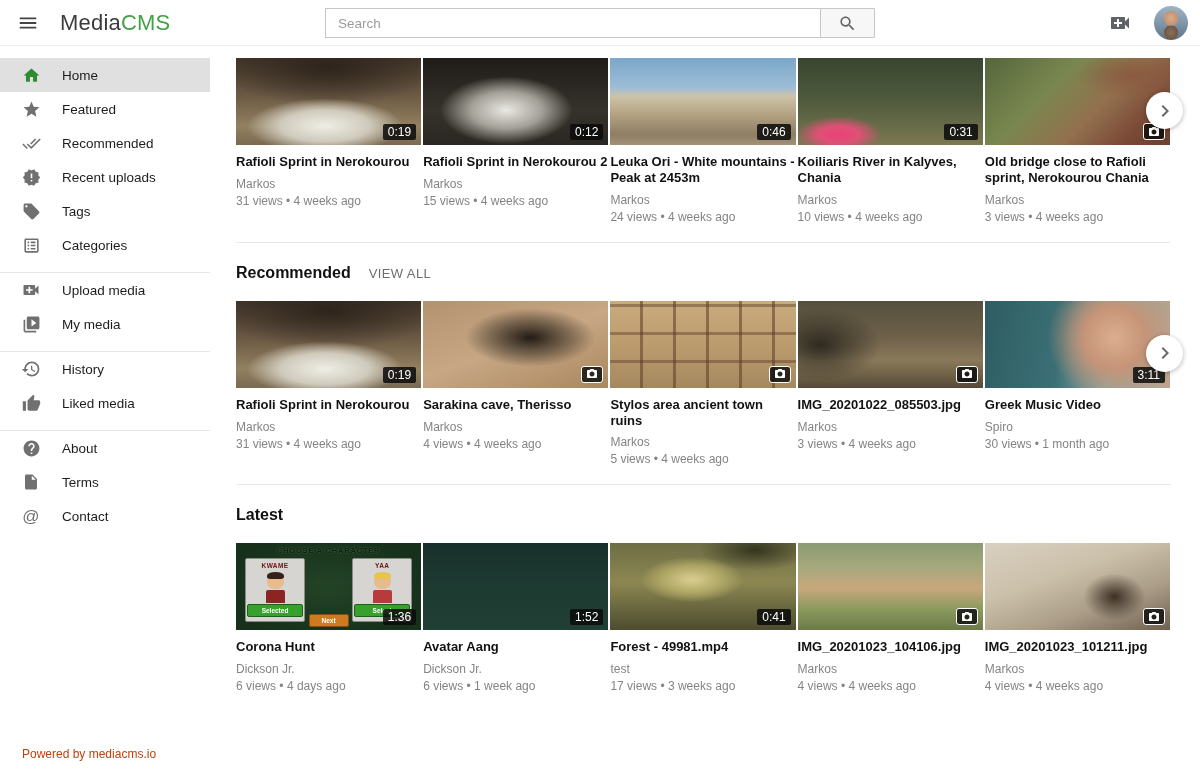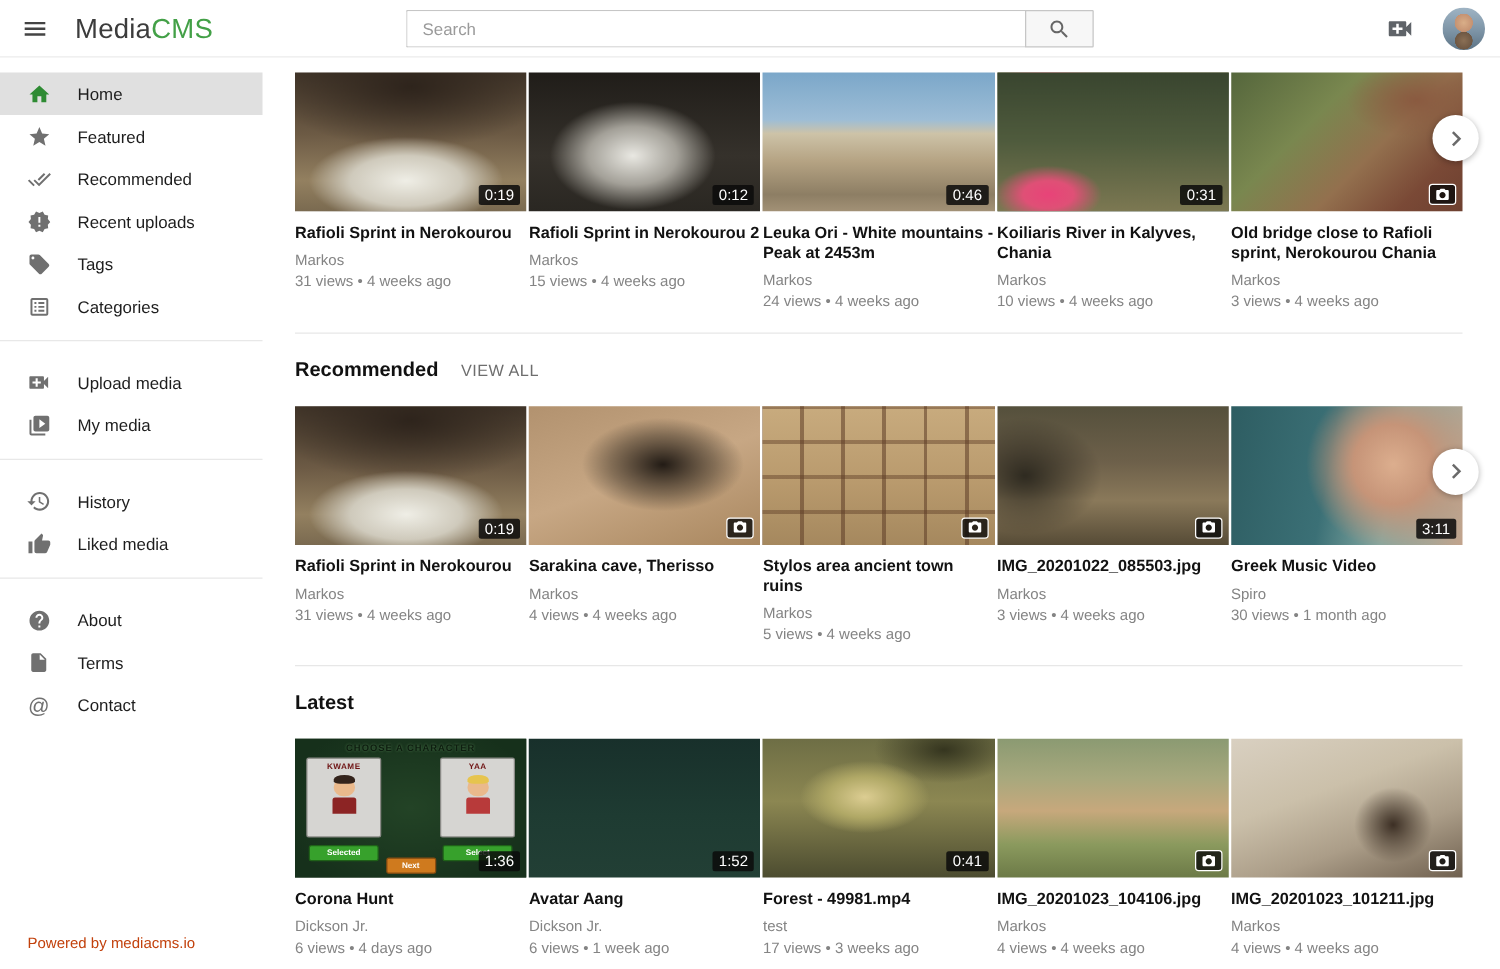--- a/index.html
+++ b/index.html
@@ -27,40 +27,40 @@
   .avatar { width:34px; height:34px; border-radius:50%; cursor:pointer; border:none;
     background:
       radial-gradient(circle at 50% 36%, #d9ae88 0%, #c59272 26%, rgba(0,0,0,0) 27%),
       radial-gradient(circle at 50% 78%, #8a6f55 0%, #6e5743 22%, rgba(0,0,0,0) 23%),
       linear-gradient(180deg, #9fb4c4 0%, #7d94a6 55%, #5d7486 100%); }
 
   
   .sidebar { position:fixed; top:46px; left:0; bottom:0; width:210px; background:#fff;
     padding-top:10px; z-index:10; display:flex; flex-direction:column; }
   .sb-group { padding:2px 0 10px; }
-  .sb-group + .sb-group { border-top:1px solid #e8e8e8; padding-top:16px; }
+  .sb-group + .sb-group { border-top:1px solid #e8e8e8; padding-top:0; }
   .sb-item { height:34px; display:flex; align-items:center; padding-left:21px;
     cursor:pointer; font-size:13.5px; color:#1d1d1d; }
   .sb-item.active { background:#e0e0e0; font-weight:400; }
   .sb-icon { width:20px; height:20px; margin-right:21px; color:#707070;
     display:flex; align-items:center; justify-content:center; font-size:17px; }
   .sb-item.active .sb-icon { color:#2e8b33; }
   .sb-footer { margin-top:auto; padding:0 0 14px 22px; font-size:12px; color:#c2410c; }
 
   
   .main { margin-left:210px; padding:0 30px 0 26px; }
   .section { padding:21px 0 18px; }
   .section.bordered { border-top:1px solid #e7e7e7; }
   .sec-head { display:flex; align-items:baseline; margin-bottom:19px; }
   .sec-title { font-size:16px; font-weight:700; color:#111; }
   .view-all { margin-left:18px; font-size:13px; color:#6e6e6e; letter-spacing:.4px;
     cursor:pointer; text-decoration:none; }
   .cards-row { position:relative; display:grid; grid-template-columns:repeat(5,1fr); gap:8px 2px; }
   .card { cursor:pointer; }
-  .thumb { position:relative; width:100%; height:111px; background:#888; overflow:hidden; }
+  .thumb { position:relative; width:100%; height:87px; background:#888; overflow:hidden; }
   .dur-badge { position:absolute; right:5px; bottom:5px; background:rgba(10,10,10,.85);
     color:#fff; font-size:12px; font-weight:500; padding:1px 5px; border-radius:2px; }
   .cam-badge { position:absolute; right:5px; bottom:5px; background:rgba(10,10,10,.8);
     border:1.5px solid #fff; border-radius:3px; width:22px; height:17px;
     display:flex; align-items:center; justify-content:center; color:#fff; }
   .card-title { margin-top:9px; font-size:13px; font-weight:700; color:#121212; line-height:1.22; }
   .card-author { margin-top:7px; font-size:12px; color:#848484; }
   .card-meta { margin-top:3px; font-size:12px; color:#848484; }
   .next-btn { position:absolute; right:-13px; top:34px; width:37px; height:37px; border:none;
     border-radius:50%; background:#fff; box-shadow:0 1px 5px rgba(0,0,0,.3); cursor:pointer;

